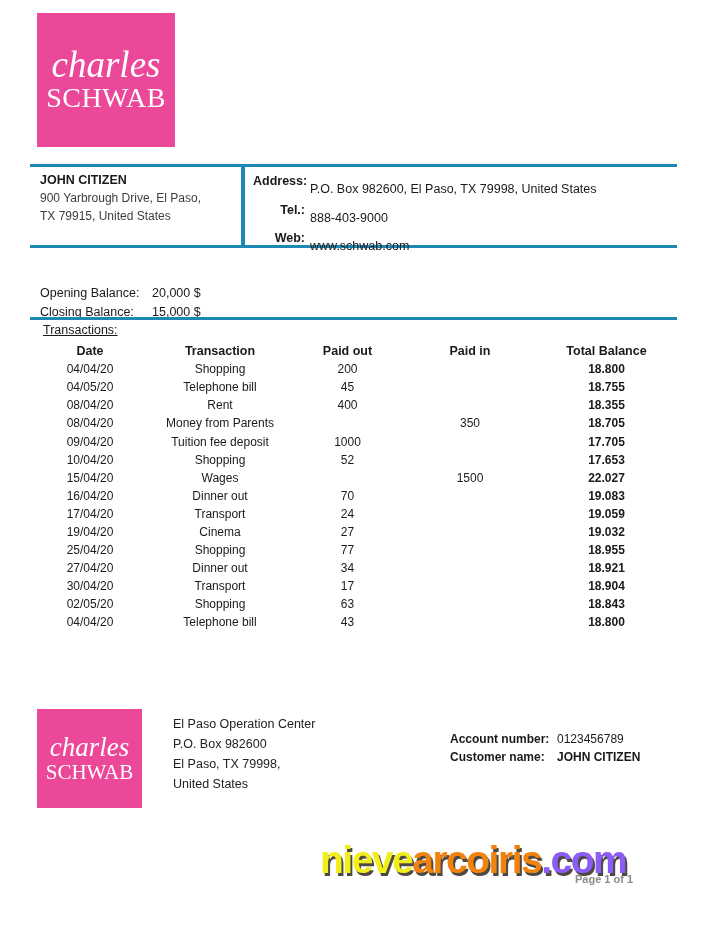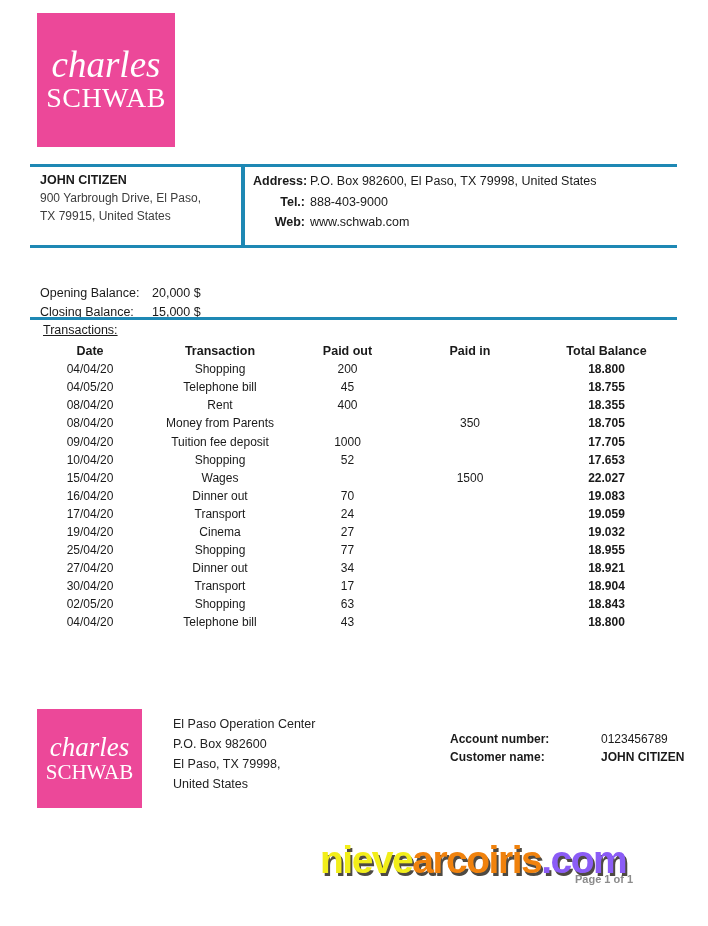--- a/index.html
+++ b/index.html
@@ -38,21 +38,21 @@
     border-bottom:3px solid #1e88b4;
     display:flex;
   }
   .hb-left { width:211px; padding:4px 6px 0 10px; }
   .hb-name { font-weight:bold; font-size:12.5px; line-height:18px; }
   .hb-addr { font-size:12px; line-height:18px; color:#3d3d3d; }
   .hb-divider { width:4px; background:#1e88b4; height:100%; }
   .hb-right { flex:1; padding:4px 0 0 8px; }
   .hb-row { display:grid; grid-template-columns:52px auto; line-height:20.5px; font-size:12.5px; }
   .hb-row .lbl { font-weight:bold; text-align:right; }
-  .hb-row .val { padding-left:5px; }
+  .hb-row .val { padding-left:5px;margin-top:8px; }
 
   
   .balances { position:absolute; left:40px; top:284px; font-size:12.5px; }
   .bal-row { display:grid; grid-template-columns:112px auto; line-height:18.5px; }
 
   .rule-mid {
     position:absolute; left:30px; top:317px; width:647px; height:3px; background:#1e88b4;
   }
   .tx-label { position:absolute; left:43px; top:323px; font-size:12.5px;text-decoration:underline; }
 
@@ -65,21 +65,21 @@
     align-items:center;
     text-align:center;
   }
   .trow.thead { font-weight:bold; font-size:12.5px; }
   .tcell { display:block; }
   .tcell.bold { font-weight:bold; }
 
   
   .footer-addr { position:absolute; left:173px; top:714px; font-size:12.5px; line-height:20px; color:#222; }
   .footer-acct { position:absolute; left:450px; top:731px; font-size:12px; }
-  .fa-row { display:grid; grid-template-columns:107px auto; line-height:17.5px;gap:44px; }
+  .fa-row { display:grid; grid-template-columns:107px auto; line-height:17.5px; }
   .fa-row .lbl { font-weight:bold; }
   .fa-row .val-bold { font-weight:bold; }
 
   
   .page-number {
     position:absolute; left:575px; top:873px;
     font-size:11px; font-weight:bold; color:#8c8c8c; z-index:1;
   }
   .watermark {
     position:absolute; left:320px; top:838px; z-index:2;

